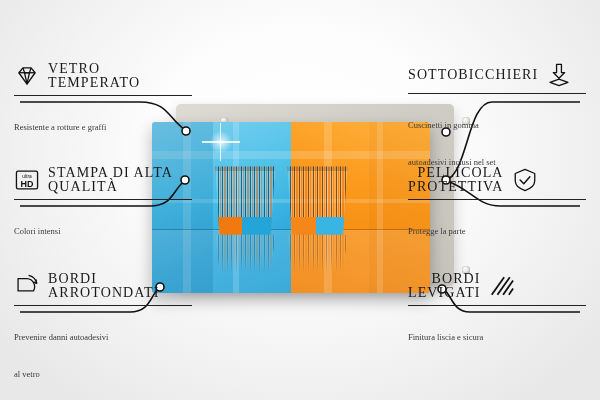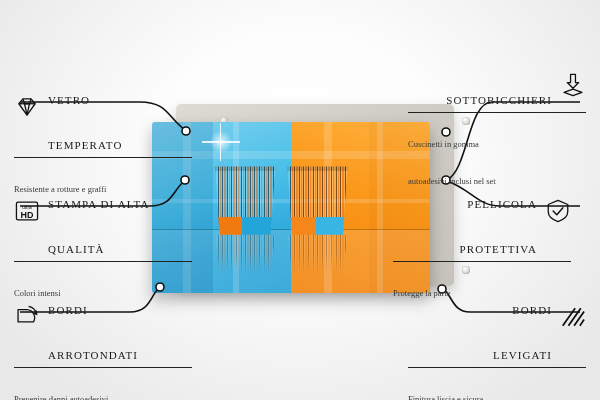--- a/index.html
+++ b/index.html
@@ -73,33 +73,33 @@
   .refl.r1{left:22%;}
   .refl.r2{left:48%;}
   .midline{position:absolute;left:0;right:0;top:62.5%;height:1.5px;background:rgba(0,0,0,.22);}
 
   
   .lines{position:absolute;inset:0;pointer-events:none;}
 
   
   .feat{position:absolute;width:178px;}
   .feat .head{display:flex;align-items:center;gap:8px;}
-  .feat.right .head{flex-direction:row;justify-content:flex-end;font-family:Liberation Serif, serif;}
+  .feat.right .head{flex-direction:row;font-family:Liberation Serif, serif;}
   .ico{width:26px;height:26px;flex:0 0 26px;display:block;}
-  .ttl{font-size:11px;letter-spacing:1.1px;color:#1a1a1a;line-height:14px;text-transform:uppercase;margin-top:31px;}
+  .ttl{font-size:14px;letter-spacing:1.1px;color:#1a1a1a;line-height:14px;text-transform:uppercase;}
   .feat.right .ttl{text-align:right;}
   .rule{height:1px;background:#222;margin:5px 0 5px 0;}
   .desc{font-size:8.5px;line-height:11px;color:#3a3a3a;margin-top:26px;}
   .feat.right .desc{text-align:left;}
 
   .f-vetro{left:14px;top:62px;}
   .f-stampa{left:14px;top:166px;}
   .f-bordi{left:14px;top:272px;}
   .f-sotto{left:408px;top:62px;}
-  .f-pellicola{left:393px;top:166px;}
+  .f-pellicola{left:408px;top:166px;}
   .f-levigati{left:408px;top:272px;}
 </style>
 </head>
 <body>
 
 <div class="stage">
 
   <div class="product-wrap">
     <div class="backing">
       <span class="stud tl"></span>

